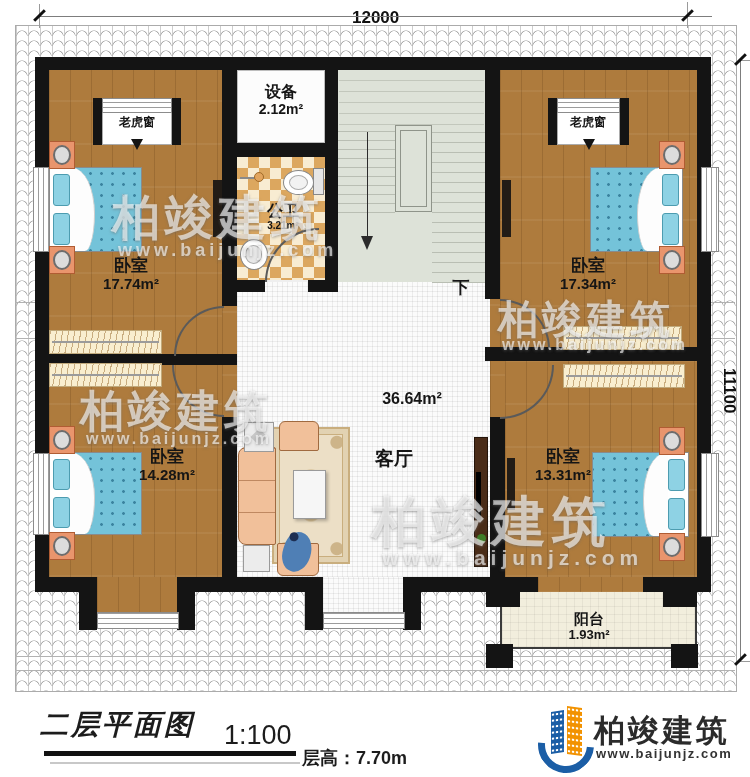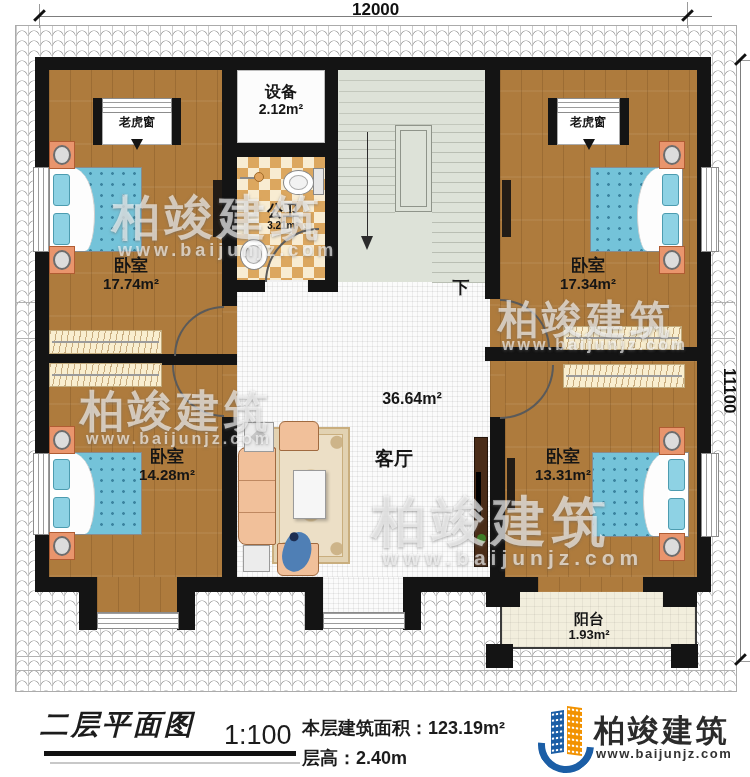--- a/index.html
+++ b/index.html
@@ -268,40 +268,39 @@
 
   <div class="wm" style="left:112px;top:186px;font-size:48px;letter-spacing:5px;">柏竣建筑</div>
   <div class="wm" style="left:118px;top:240px;font-size:18px;letter-spacing:4px;">www.baijunjz.com</div>
   <div class="wm" style="left:498px;top:292px;font-size:40px;letter-spacing:4px;">柏竣建筑</div>
   <div class="wm" style="left:502px;top:336px;font-size:16px;letter-spacing:3px;">www.baijunjz.com</div>
   <div class="wm" style="left:80px;top:382px;font-size:44px;letter-spacing:4px;">柏竣建筑</div>
   <div class="wm" style="left:86px;top:430px;font-size:16px;letter-spacing:3px;">www.baijunjz.com</div>
   <div class="wm" style="left:372px;top:486px;font-size:54px;letter-spacing:6px;">柏竣建筑</div>
   <div class="wm" style="left:382px;top:546px;font-size:21px;letter-spacing:5px;">www.baijunjz.com</div>
 
-  <div class="dim-label" style="left:352px;top:0;">12000</div>
+  <div class="dim-label" style="left:352px;top:8px;">12000</div>
   <div class="dimline" style="left:40px;top:16px;width:672px;height:1px;"></div>
   <div class="ext" style="left:39px;top:4px;width:1px;height:24px;"></div>
   <div class="ext" style="left:687px;top:2px;width:1px;height:26px;"></div>
   <div class="tick" style="left:32px;top:14px;"></div>
   <div class="tick" style="left:680px;top:14px;"></div>
 
   <div class="dimline" style="left:740px;top:60px;width:1px;height:602px;"></div>
   <div class="ext" style="left:740px;top:60px;width:10px;height:1px;"></div>
   <div class="ext" style="left:740px;top:661px;width:10px;height:1px;"></div>
   <div class="tick" style="left:733px;top:58px;"></div>
   <div class="tick" style="left:733px;top:658px;"></div>
   <div class="dim-label" style="left:719px;top:368px;writing-mode:vertical-rl;text-orientation:sideways;">11100</div>
 
   <div class="tb-text" style="left:40px;top:706px;font-size:28px;letter-spacing:3px;font-style:italic;">二层平面图</div>
   <div class="abs" style="left:44px;top:751px;width:252px;height:5px;background:#111;"></div>
   <div class="abs" style="left:50px;top:762px;width:250px;height:2px;background:#c8c8c8;"></div>
   <div class="tb-text" style="left:224px;top:720px;font-size:27px;font-weight:normal;">1:100</div>
-  <div class="tb-text" style="left:302px;top:716px;font-size:18px;">本层建筑面积：123.19m²</div>
-  <div class="tb-text" style="left:302px;top:746px;font-size:18px;">层高：2.40m</div>
+  <div class="tb-text" style="left:302px;top:746px;font-size:18px;">层高：7.70m</div>
 
   <div class="abs" style="left:540px;top:705px;width:50px;height:62px;">
     <span class="abs" style="left:-2px;top:12px;width:42px;height:42px;border:7px solid transparent;border-left-color:#1b5ea6;border-bottom-color:#1b5ea6;border-radius:50%;transform:rotate(-40deg);"></span>
     <span class="abs" style="left:11px;top:6px;width:13px;height:42px;background:#1b5ea6;background-image:radial-gradient(circle,#fff 1px,transparent 1.4px);background-size:4px 6px;transform:skewY(-8deg);"></span>
     <span class="abs" style="left:27px;top:2px;width:15px;height:48px;background:#f29200;background-image:radial-gradient(circle,#fff 1px,transparent 1.4px);background-size:4px 6px;transform:skewY(8deg);"></span>
   </div>
   <div class="tb-text" style="left:594px;top:710px;font-size:31px;letter-spacing:3px;color:#2b2b2b;">柏竣建筑</div>
   <div class="tb-text" style="left:596px;top:746px;font-size:13px;letter-spacing:1.5px;color:#333;">www.baijunjz.com</div>
 
 </div>

